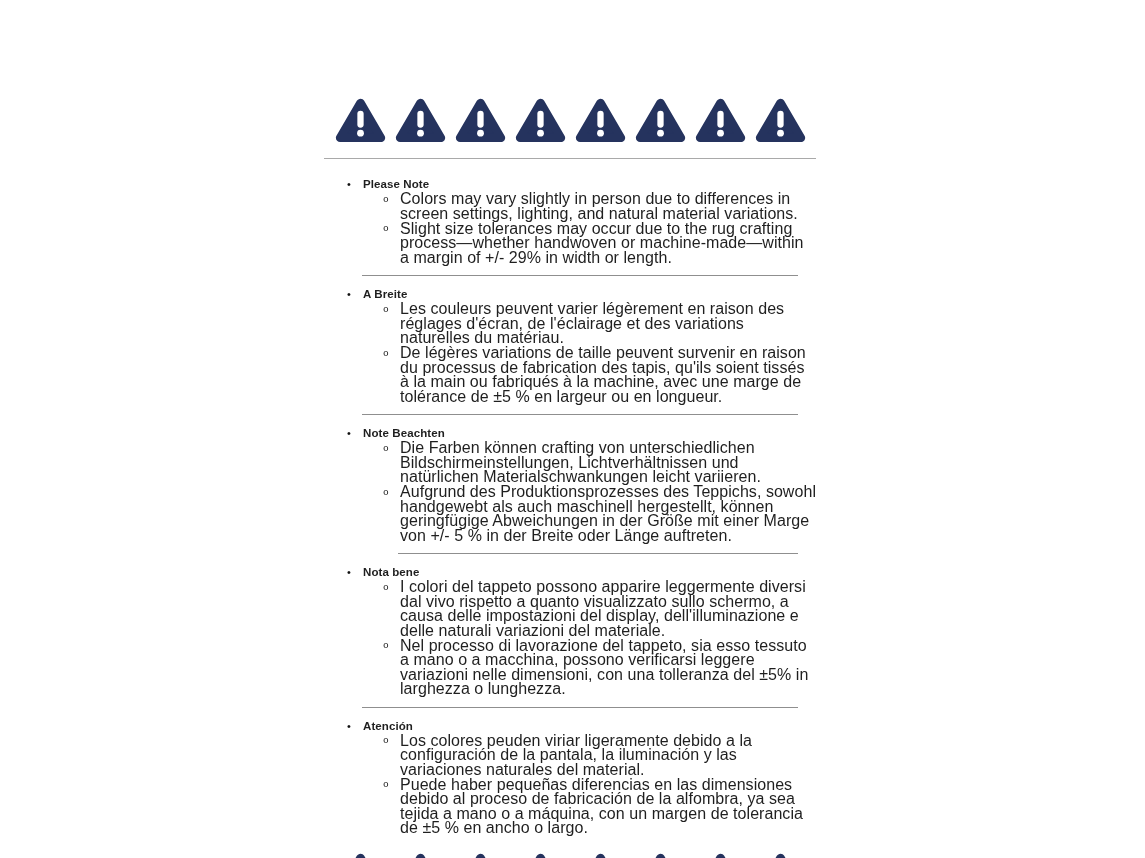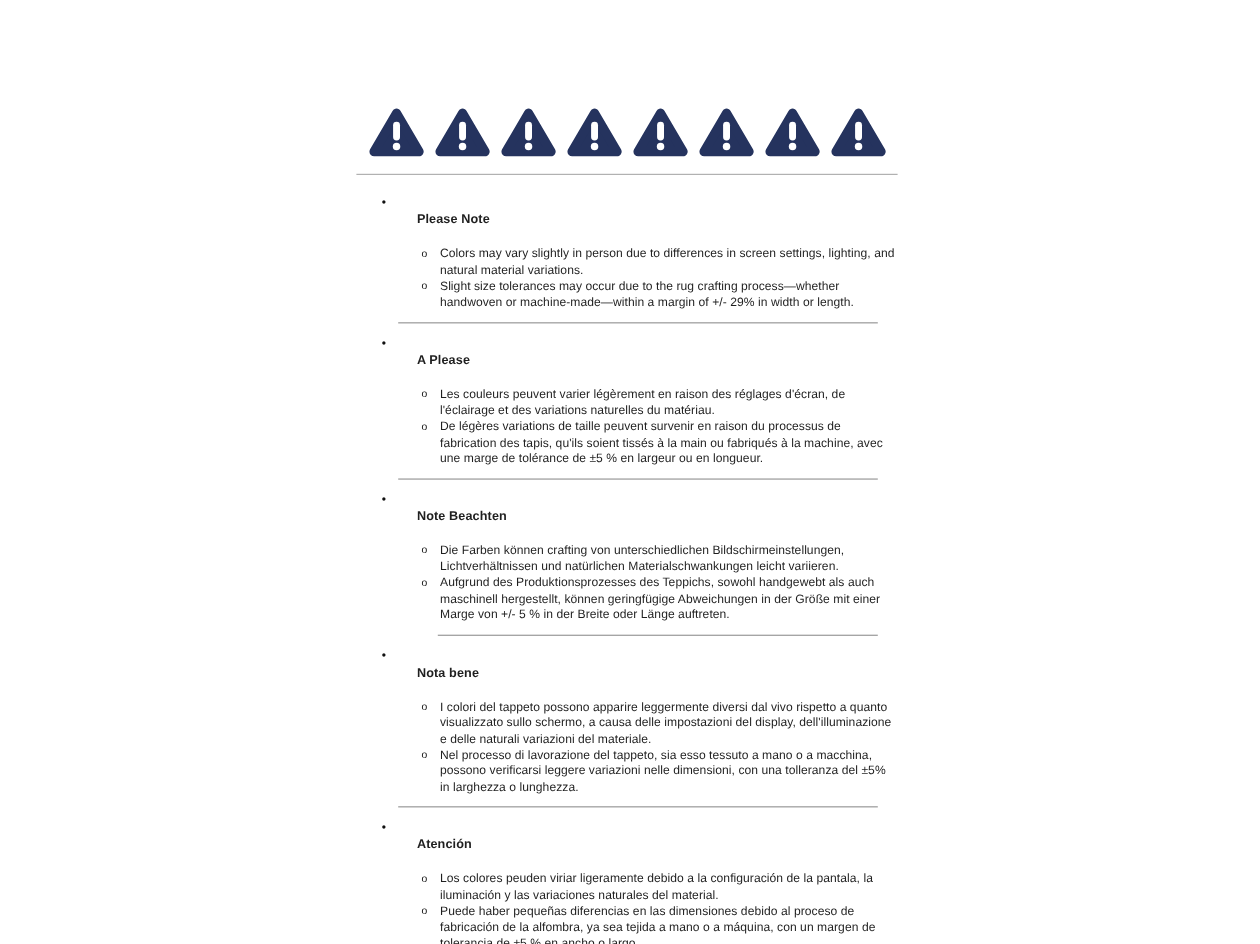--- a/index.html
+++ b/index.html
@@ -50,41 +50,41 @@
   }
   .l1-bullet {
     width: 16px;
     flex: 0 0 16px;
     font-size: 11px;
     color: #111;
   }
   .section-heading {
     font-size: 11.5px;
     font-weight: bold;
-    margin: 16px;
+    margin: 0;
     line-height: 14.5px;
     letter-spacing: 0.1px;
   }
   .sub-item {
     display: flex;
     margin-left: 59px;
     margin-top: 0.5px;
   }
   .l2-bullet {
     width: 17px;
     flex: 0 0 17px;
     font-family: "Liberation Mono", monospace;
     font-size: 9.5px;
     line-height: 14.5px;
     color: #111;
     padding-top: 0.5px;
   }
   .item-text {
     width: 416px;
-    font-size: 11px;
+    font-size: 16px;
     line-height: 14.5px;
     letter-spacing: 0.05px;
   }
   .bottom-tris { margin-top: 12px; }
 </style>
 </head>
 <body>
 
 <div class="content">
   <div class="tri-row top-tris" id="top-tris">
@@ -142,21 +142,21 @@
         </div>
         <div class="sub-item">
           <span class="l2-bullet">o</span>
           <span class="item-text">Slight size tolerances may occur due to the rug crafting process—whether handwoven or machine-made—within a margin of +/- 29% in width or length.</span>
         </div>
       </div>
       <hr class="rule-sub">
       <div class="section">
         <div class="heading-row">
           <span class="l1-bullet">•</span>
-          <span class="section-heading">A Please</span>
+          <span class="section-heading">A Breite</span>
         </div>
         <div class="sub-item">
           <span class="l2-bullet">o</span>
           <span class="item-text">Les couleurs peuvent varier légèrement en raison des réglages d'écran, de l'éclairage et des variations naturelles du matériau.</span>
         </div>
         <div class="sub-item">
           <span class="l2-bullet">o</span>
           <span class="item-text">De légères variations de taille peuvent survenir en raison du processus de fabrication des tapis, qu'ils soient tissés à la main ou fabriqués à la machine, avec une marge de tolérance de ±5 % en largeur ou en longueur.</span>
         </div>
       </div>

